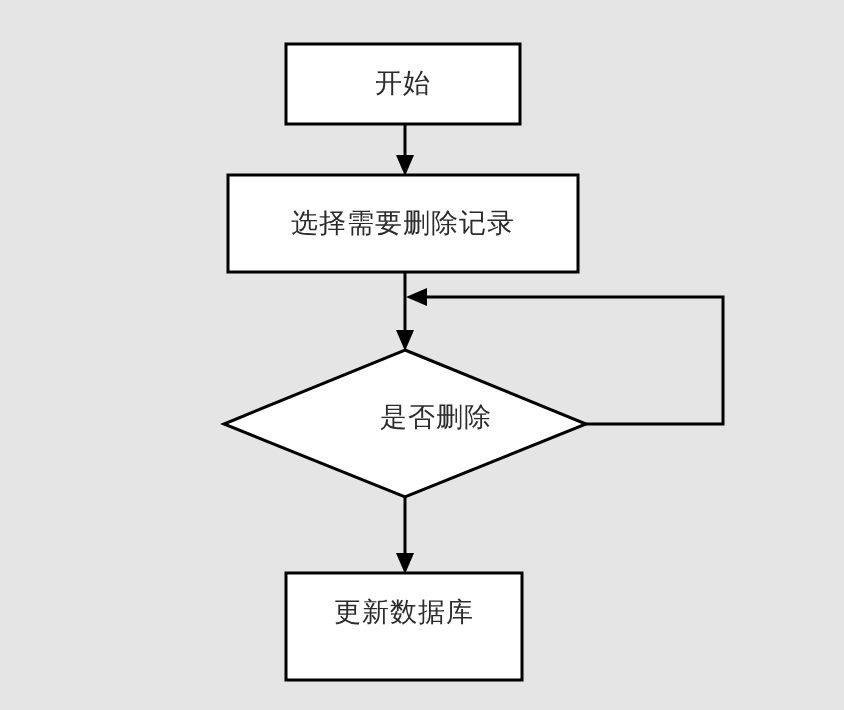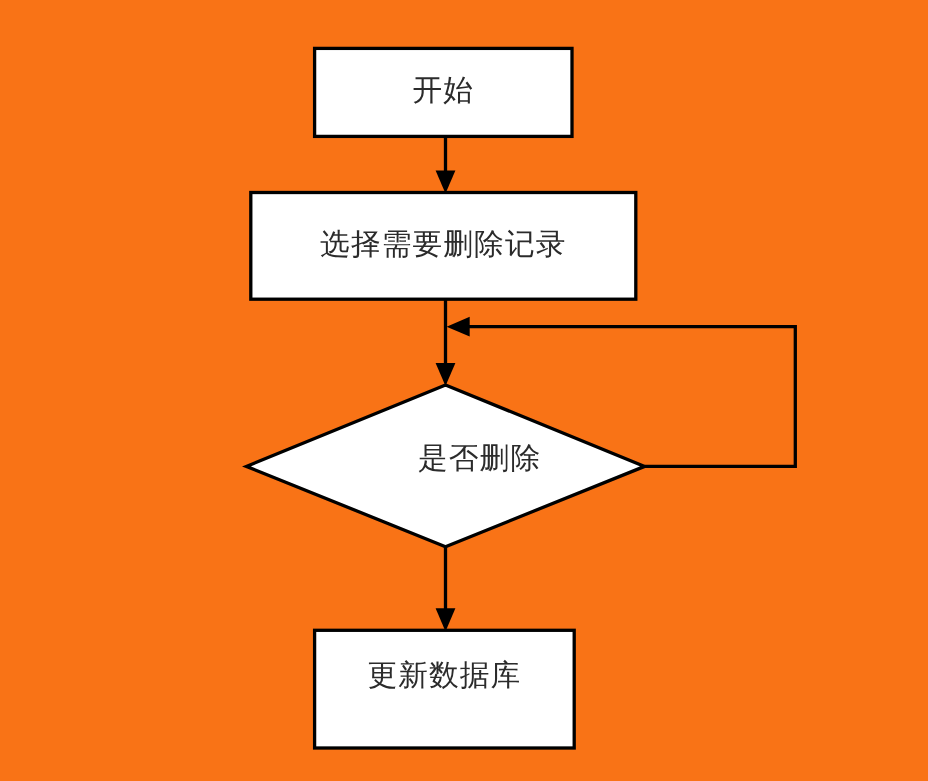--- a/index.html
+++ b/index.html
@@ -10,21 +10,21 @@
   body {
     width: 844px;
     height: 710px;
     font-family: "DejaVu Sans", "Liberation Sans", sans-serif;
     overflow: hidden;
   }
   #flowchart-canvas {
     position: relative;
     width: 844px;
     height: 710px;
-    background: #f97316;
+    background: #e5e5e5;
   }
   #flowchart-svg {
     position: absolute;
     top: 0;
     left: 0;
     width: 844px;
     height: 710px;
     display: block;
   }
   .node-label {
@@ -50,20 +50,21 @@
   }
   .lbl-decision {
     left: 286px;
     top: 402px;
     width: 300px;
   }
   .lbl-update {
     left: 286px;
     top: 600px;
     width: 236px;
+    font-family: Liberation Mono, monospace;
   }
 </style>
 </head>
 <body>
 
 <div id="flowchart-canvas">
 
   <svg id="flowchart-svg" viewBox="0 0 844 710" xmlns="http://www.w3.org/2000/svg">
 
     <rect x="286" y="44" width="234" height="80" fill="#ffffff" stroke="#000000" stroke-width="3"></rect>

